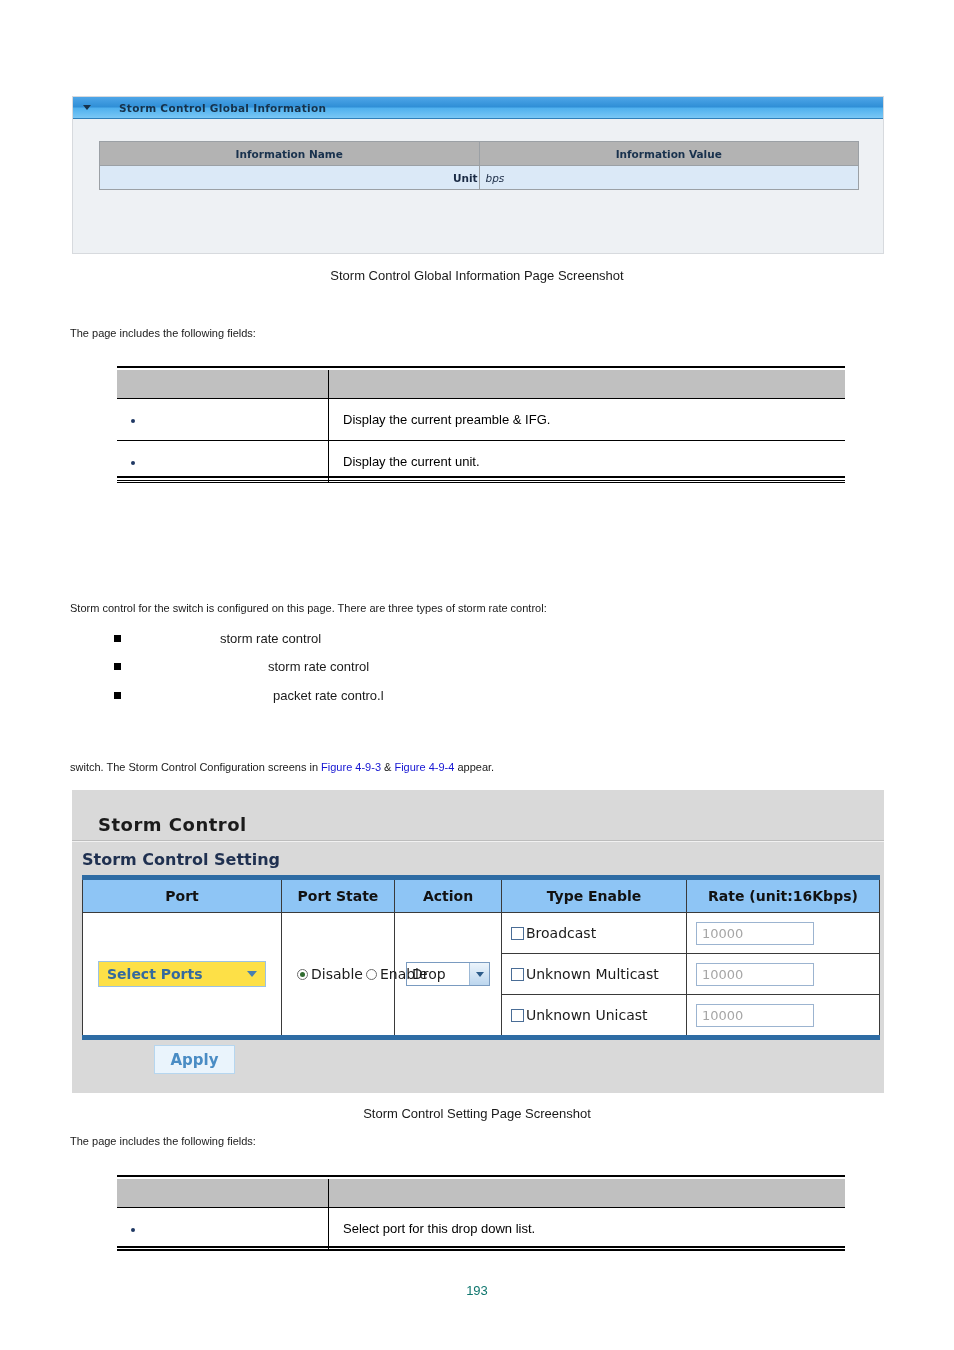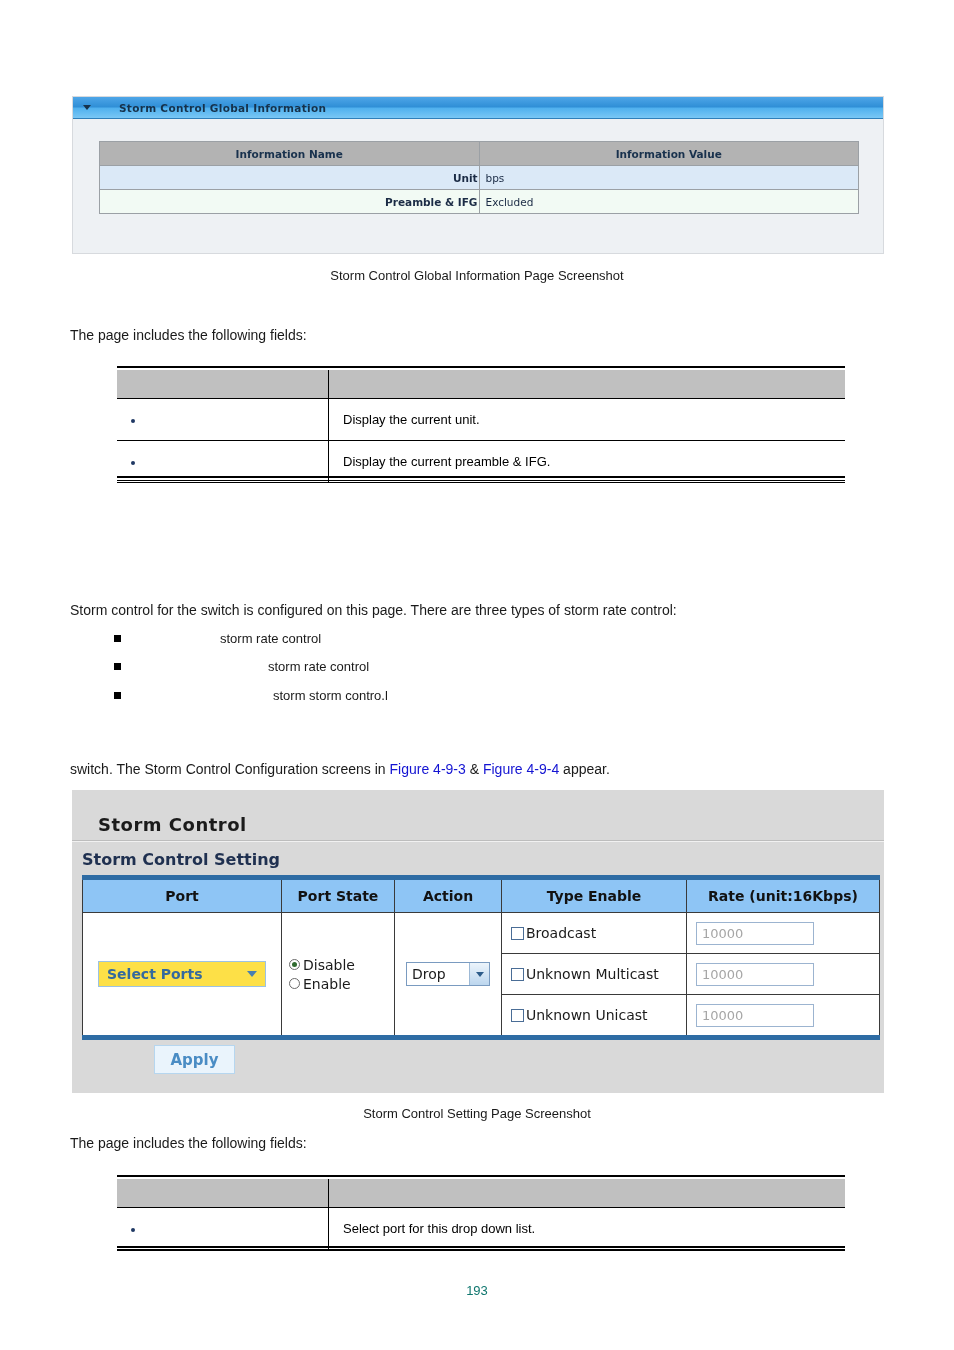--- a/index.html
+++ b/index.html
@@ -81,34 +81,35 @@
     background: #dbe9f7;
     text-align: right;
     font-weight: bold;
   }
   table.infotbl tr.r2 td.name { background: #f2faf4; }
   table.infotbl td.val {
     background: #dbe9f7;
     text-align: left;
     padding-left: 6px;
     font-weight: normal;
+    font-style: italic;
   }
   table.infotbl tr.r2 td.val { background: #f2faf4; }
 
   
   .caption {
     position: absolute;
     width: 954px;
     text-align: center;
     font-size: 13px;
     color: #1a1a1a;
   }
   .bodytext {
     position: absolute;
-    font-size: 14px;
+    font-size: 11px;
     color: #1a1a1a;
   }
 
   
   .fieldtbl {
     position: absolute;
     left: 117px;
     width: 728px;
     border-collapse: collapse;
     table-layout: fixed;
@@ -258,23 +259,22 @@
     color: #34699e;
   }
   .selectports .caret {
     width: 0; height: 0;
     border-left: 5px solid transparent;
     border-right: 5px solid transparent;
     border-top: 6px solid #4a7fb0;
   }
   .radiogrp {
     display: flex;
-    flex-direction: column;
     align-items: flex-start;
-    padding-left: 6px;
+    padding-left: 14px;
     gap: 3px;
     font-size: 14px;
     color: #1b1b1b;
   }
   .radiorow { display: flex; align-items: center; gap: 3px; }
   .radio {
     width: 11px; height: 11px;
     border: 1px solid #6b6b6b;
     border-radius: 50%;
     background: #ffffff;
@@ -386,62 +386,58 @@
       <table class="infotbl">
         <tbody>
             <tr>
           <th style="width:50%">Information Name</th>
           <th style="width:50%">Information Value</th>
         </tr>
         <tr class="r1">
           <td class="name">Unit</td>
           <td class="val">bps</td>
         </tr>
-        <tr class="r2">
-          <td class="name">Preamble &amp; IFG</td>
-          <td class="val">Excluded</td>
-        </tr>
       </tbody>
         </table>
     </div>
   </div>
 
   <div class="caption" style="top:268px;">Storm Control Global Information Page Screenshot</div>
 
   <div class="bodytext" style="left:70px; top:327px;">The page includes the following fields:</div>
 
   <div class="rule-top" style="top:366px;"></div>
   <table class="fieldtbl" style="top:370px;">
     <tbody>
         <tr class="hdr">
       <td class="c1"></td>
       <td class="c2"></td>
     </tr>
     <tr class="row">
       <td class="c1"><span class="bullet"></span><span></span></td>
-      <td class="c2">Display the current unit.</td>
+      <td class="c2">Display the current preamble &amp; IFG.</td>
     </tr>
     <tr class="row">
       <td class="c1"><span class="bullet"></span><span></span></td>
-      <td class="c2">Display the current preamble &amp; IFG.</td>
+      <td class="c2">Display the current unit.</td>
     </tr>
   </tbody>
     </table>
   <div class="rule-bot" style="top:476px;"></div>
 
   <div class="bodytext" style="left:70px; top:602px;">Storm control for the switch is configured on this page. There are three types of storm rate control:</div>
 
   <div class="sq" style="left:114px; top:635px;"></div>
   <div class="sqitem" style="left:220px; top:631px;">storm rate control</div>
 
   <div class="sq" style="left:114px; top:663px;"></div>
   <div class="sqitem" style="left:268px; top:659px;">storm rate control</div>
 
   <div class="sq" style="left:114px; top:692px;"></div>
-  <div class="sqitem" style="left:273px; top:688px;">storm storm contro.l</div>
+  <div class="sqitem" style="left:273px; top:688px;">packet rate contro.l</div>
 
   <div class="bodytext" style="left:70px; top:761px;"><span>switch. The Storm Control Configuration screens in </span><span class="lnk">Figure 4-9-3</span><span> &amp; </span><span class="lnk">Figure 4-9-4</span><span> appear.</span></div>
 
   <div class="panel2">
     <div class="p2-title">Storm Control</div>
     <div class="p2-divider"></div>
     <div class="p2-subtitle">Storm Control Setting</div>
 
     <table class="sctbl">
       <tbody>

